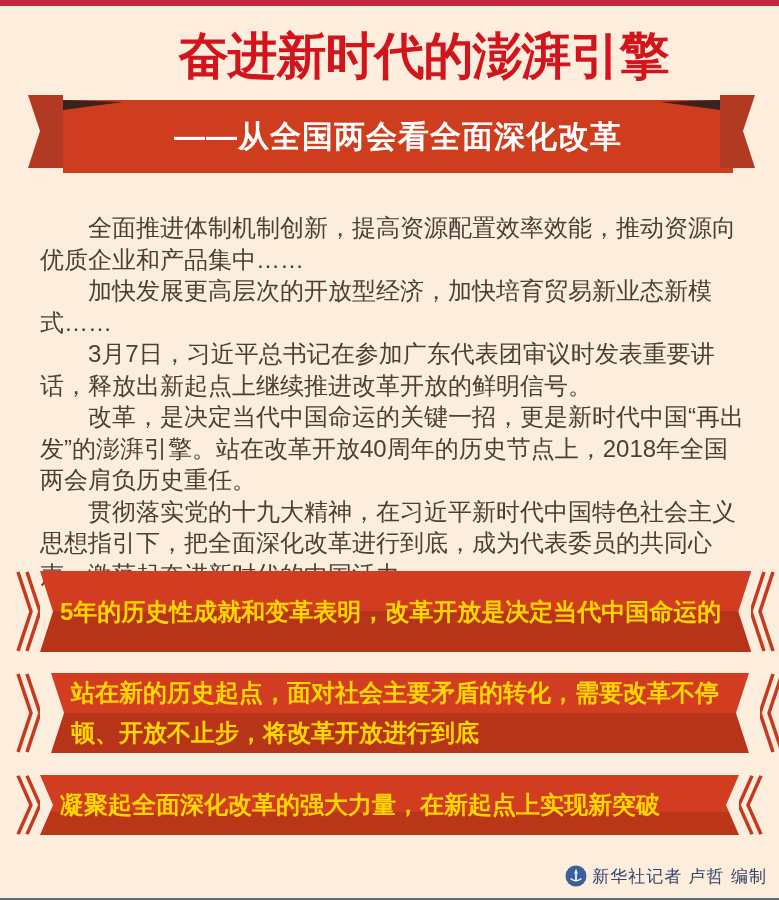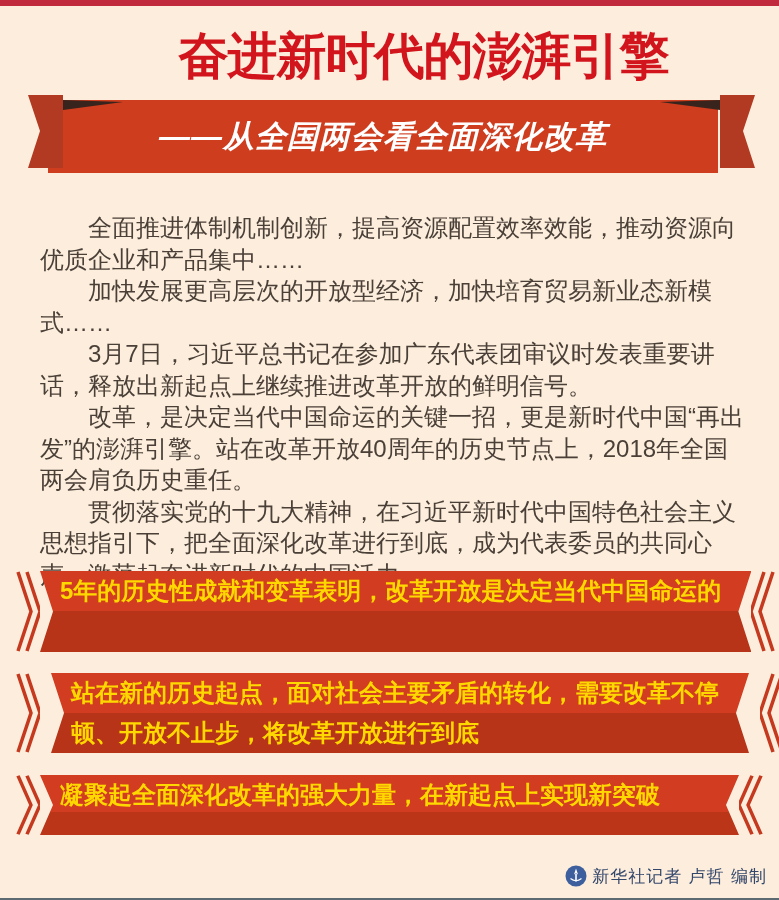--- a/index.html
+++ b/index.html
@@ -14,22 +14,22 @@
     position:absolute; top:28px; left:0; width:100%; margin:0;
     text-align:center; font-size:50px; line-height:56px; font-weight:bold;
     color:#d2151d; font-family:"DejaVu Serif","Liberation Serif",serif;
     letter-spacing:-1px;
     padding-left:34px;
   }
 
   
   .ribbon { position:absolute; top:95px; left:28px; width:727px; height:78px; }
   .ribbon-band {
-    position:absolute; left:20px; top:5px; width:670px; height:73px;
-    background:#cf3d1f; display:flex; align-items:center; justify-content:center;font-style:italic;
+    position:absolute; left:35px; top:5px; width:670px; height:73px;
+    background:#cf3d1f; display:flex; align-items:center; justify-content:center;
   }
   .ribbon-band .subtitle {
     color:#ffffff; font-size:31px; font-weight:bold; letter-spacing:1px; white-space:nowrap;
   }
   .ribbon-deco { position:absolute; left:0; top:0; width:727px; height:78px; pointer-events:none; }
 
   
   .article {
     position:absolute; top:212px; left:40px; width:706px;
     font-family:Liberation Sans, sans-serif;
@@ -38,21 +38,21 @@
   .article p { margin:0; text-indent:2em; }
 
   
   .banner { position:absolute; left:14px; width:751px; display:flex; align-items:stretch; }
   .banner-1 { top:571px; height:81px; }
   .banner-2 { top:673px; height:80px;gap:11px; }
   .banner-3 { top:775px; height:60px; }
   .banner-chev { flex:0 0 26px; height:100%; }
   .banner-body {
     flex:1 1 auto; box-sizing:border-box; padding:0 30px 0 20px;
-    display:flex; flex-direction:column; 
+    display:flex; flex-direction:column; justify-content:center;
     clip-path:polygon(0 0,100% 0,calc(100% - 13px) 50%,100% 100%,0 100%,13px 50%);
   }
   .banner-1 .banner-body,
   .banner-2 .banner-body { background:linear-gradient(to bottom,#d23c21 0,#d23c21 50%,#b73418 50%,#b73418 100%); }
   .banner-3 .banner-body { background:linear-gradient(to bottom,#d23c21 0,#d23c21 62%,#bb3519 62%,#bb3519 100%); }
   .banner-line {
     font-weight:bold; font-size:24px; color:#ffd800; line-height:40px; white-space:nowrap;
   }
 
   

